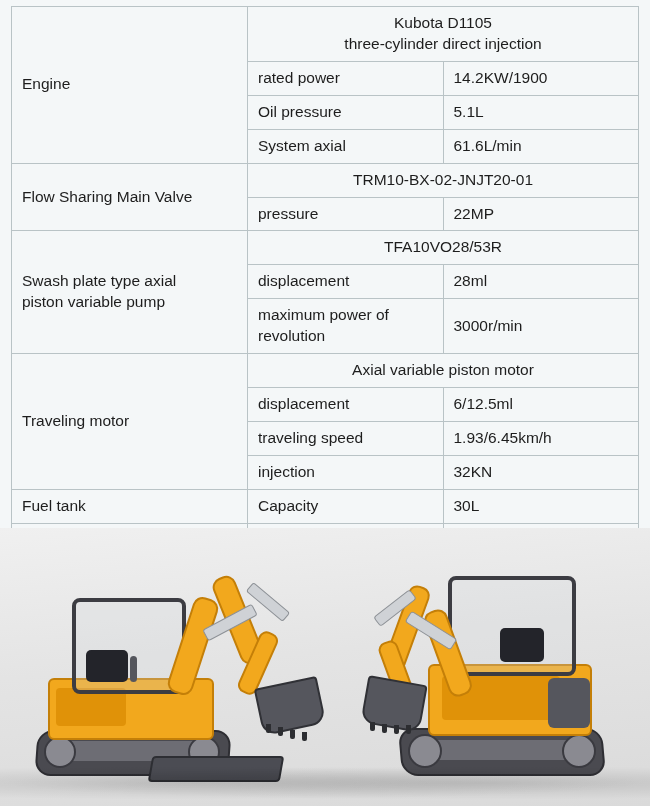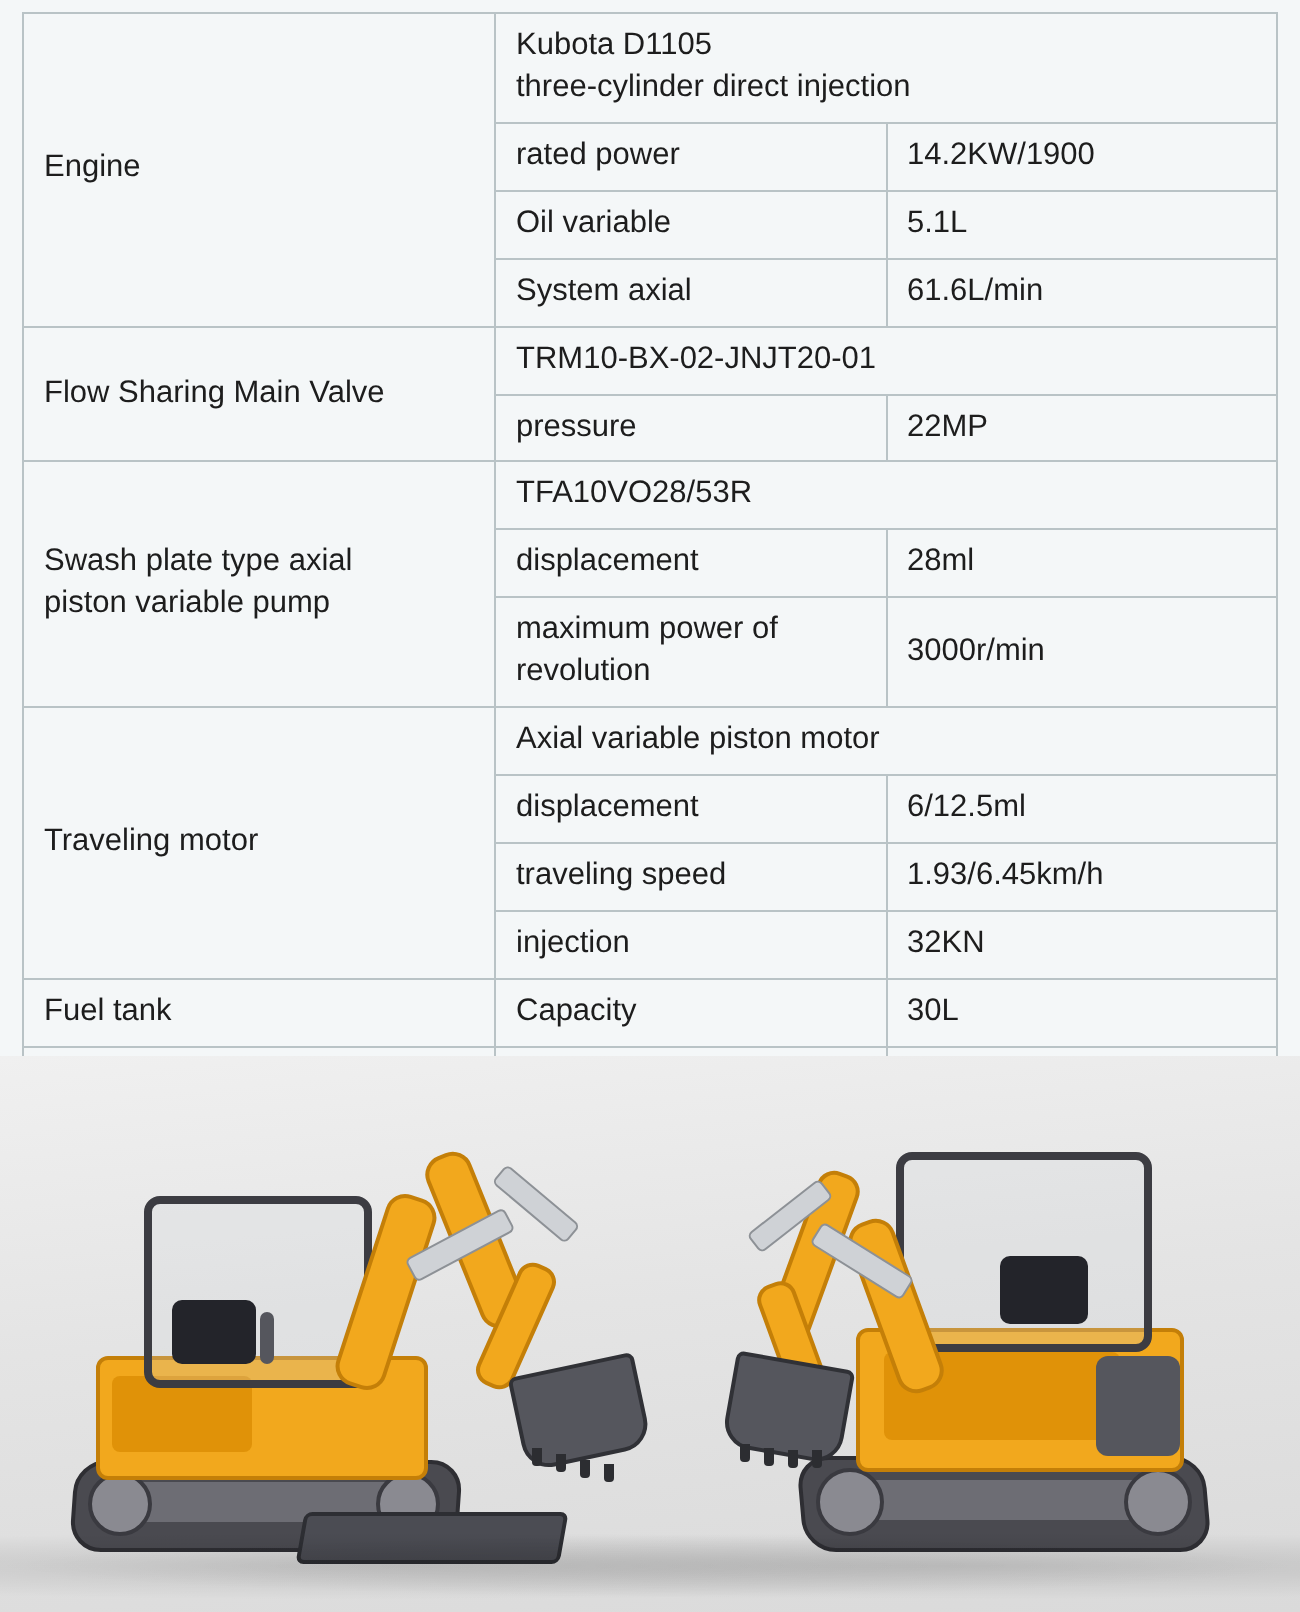--- a/index.html
+++ b/index.html
@@ -52,20 +52,21 @@
   td.label {
     width: 215px;
   }
   td.mid {
     width: 258px;
   }
   td.val {
     width: 140px;
   }
   td.center {
+    text-align: center;
   }
   td.two-line {
     line-height: 1.45;
   }
   .topgap {
     height: 6px;
     background: #f4f7f8;
   }
 
   
@@ -182,21 +183,21 @@
           <td class="center two-line" colspan="2">
             <div>Kubota D1105</div>
             <div>three-cylinder direct injection</div>
           </td>
         </tr>
         <tr>
           <td class="mid">rated power</td>
           <td class="val">14.2KW/1900</td>
         </tr>
         <tr>
-          <td class="mid">Oil variable</td>
+          <td class="mid">Oil pressure</td>
           <td class="val">5.1L</td>
         </tr>
         <tr>
           <td class="mid">System axial</td>
           <td class="val">61.6L/min</td>
         </tr>
 
         <tr>
           <td class="label" rowspan="2">Flow Sharing Main Valve</td>
           <td class="center" colspan="2">TRM10-BX-02-JNJT20-01</td>

